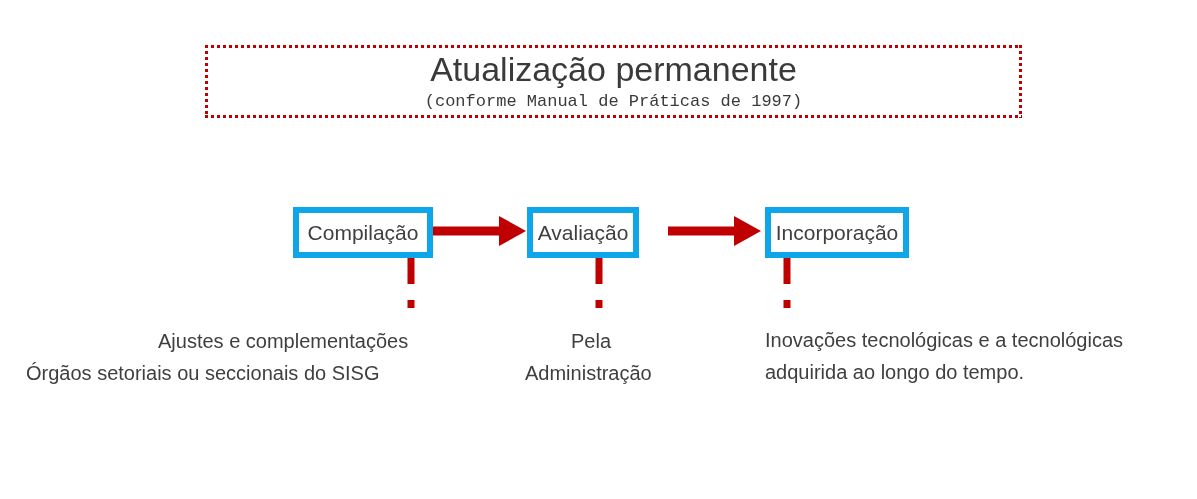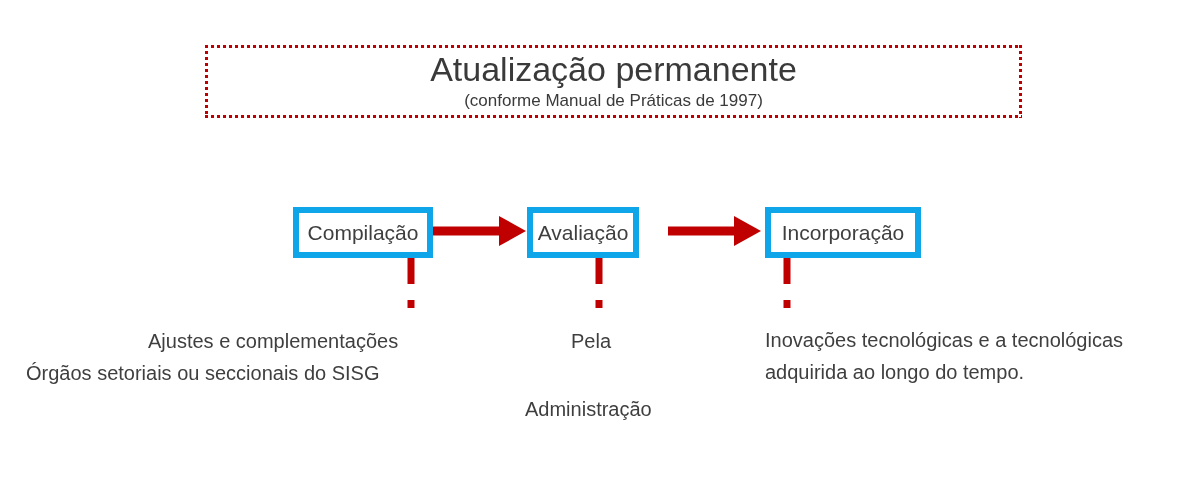--- a/index.html
+++ b/index.html
@@ -23,55 +23,55 @@
     width: 817px; height: 73px;
     display: flex; flex-direction: column;
     align-items: center; justify-content: center;
     background:
       repeating-linear-gradient(90deg,  #c00000 0 3px, transparent 3px 6px) left top    / 100% 3px no-repeat,
       repeating-linear-gradient(90deg,  #c00000 0 3px, transparent 3px 6px) left bottom / 100% 3px no-repeat,
       repeating-linear-gradient(180deg, #c00000 0 3px, transparent 3px 6px) left top    / 3px 100% no-repeat,
       repeating-linear-gradient(180deg, #c00000 0 3px, transparent 3px 6px) right top   / 3px 100% no-repeat;
   }
   .title    { font-size: 34px; line-height: 1.05; color: #3a3a3a; white-space: nowrap; text-align: center; }
-  .subtitle { font-size: 17px; margin-top: 4px; color: #3a3a3a; white-space: nowrap; }
+  .subtitle { font-size: 17px; margin-top: 4px; color: #3a3a3a; white-space: nowrap; font-family: Liberation Mono, monospace; }
 
   
   .step {
     position: absolute; top: 207px; height: 51px;
     background: #ffffff;
     border: 6px solid #0ea5e9;
     display: flex; align-items: center; justify-content: center;
     font-size: 21px; color: #3f3f3f; white-space: nowrap;
   }
   #step-1 { left: 293px; width: 140px; }
   #step-2 { left: 527px; width: 112px; }
-  #step-3 { left: 765px; width: 156px; }
+  #step-3 { left: 765px; width: 144px; }
 
   
   .arrow { position: absolute; top: 212px; }
   #arrow-1 { left: 433px; }
   #arrow-2 { left: 668px; }
 
   
   .dash { position: absolute; top: 258px; }
   #dash-1 { left: 407px; }
   #dash-2 { left: 595px; }
   #dash-3 { left: 783px; }
 
   
   .note-line {
     position: absolute;
     font-size: 20px; color: #3f3f3f;
     white-space: nowrap; line-height: 1.1;
   }
-  #note-1a { left: 148px; top: 330px; text-align: center; }
+  #note-1a { left: 158px; top: 330px; text-align: center; }
   #note-1b { left: 26px;  top: 362px; }
   #note-2a { left: 571px; top: 330px; text-align: center; }
-  #note-2b { left: 525px; top: 362px; margin-top: 36px; }
+  #note-2b { left: 525px; top: 362px; }
   #note-3a { left: 765px; top: 329px; }
   #note-3b { left: 765px; top: 361px; }
 </style>
 </head>
 <body>
 
 <div class="canvas">
 
   <div class="title-box">
     <div class="title">Atualização permanente</div>

